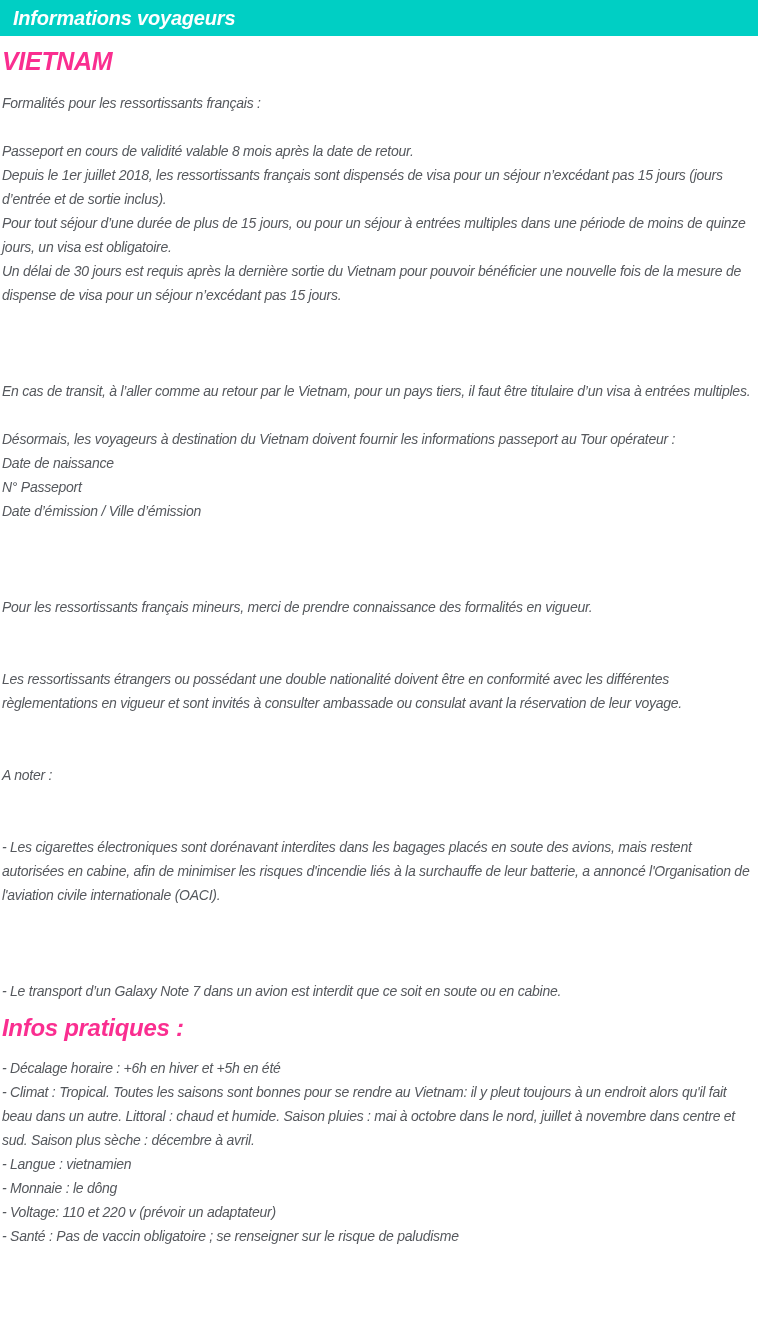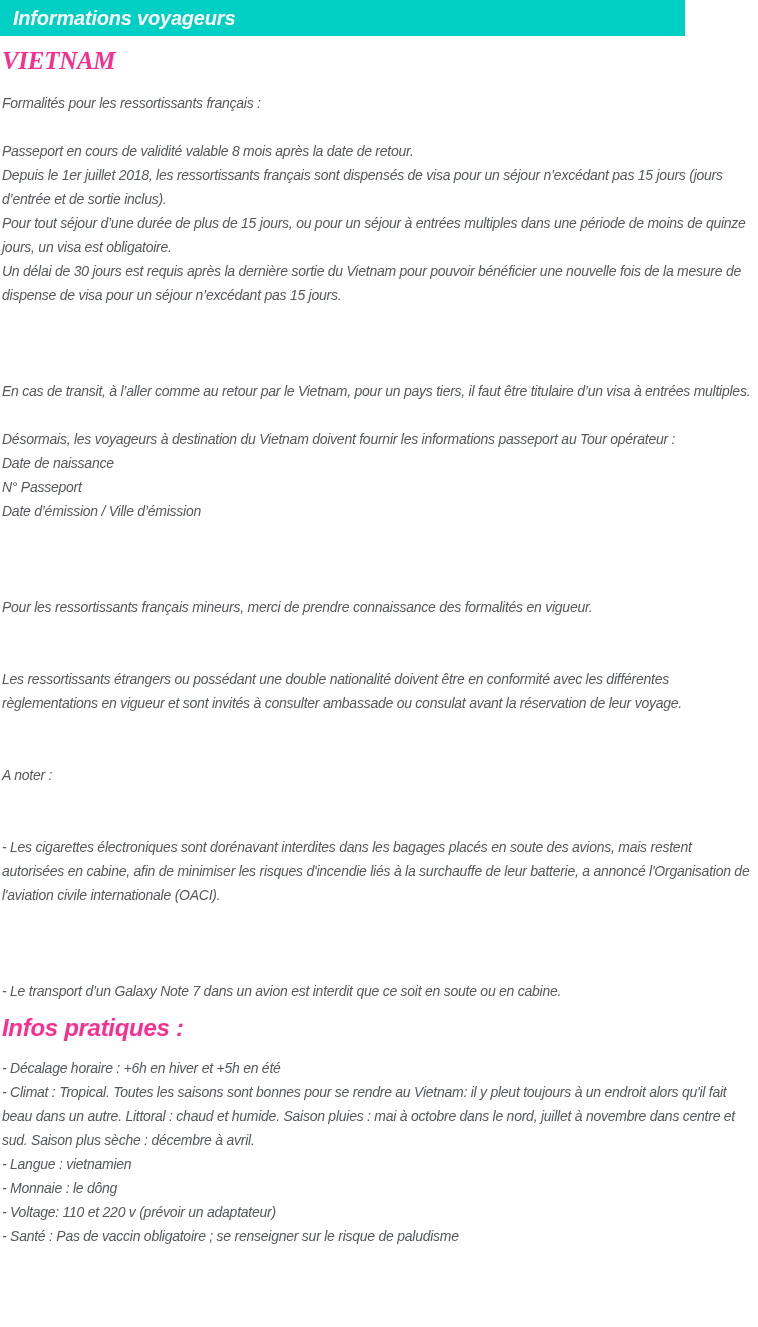--- a/index.html
+++ b/index.html
@@ -8,33 +8,33 @@
     --body-text:#55585d;
     --header-fg:#ffffff;
   }
   *{box-sizing:border-box;}
   html,body{margin:0;padding:0;}
   body{
     width:758px;height:1327px;overflow:hidden;background:#ffffff;
     font-family:"Liberation Sans",sans-serif;
   }
   .topbar{
-    width:685px;height:36px;background:var(--header-bg,#00cfc4);
+    width:758px;height:36px;background:var(--header-bg,#00cfc4);
     display:flex;align-items:center;padding-left:13px;
   }
   .topbar h1{
     margin:0;color:var(--header-fg,#fff);
     font-size:20px;font-weight:bold;font-style:italic;
     letter-spacing:-0.2px;line-height:36px;
   }
   main{padding:0 3px 0 2px;}
   .country-heading{
     margin:10px 0 0 0;color:var(--heading-pink,#fa2e90);
     font-size:25px;font-weight:bold;font-style:italic;
-    line-height:30px;letter-spacing:-0.3px;font-family:Liberation Serif, serif;
+    line-height:30px;letter-spacing:-0.3px;
   }
   .textblock{padding-top:15px;}
   .textblock p{
     margin:0;min-height:24px;line-height:24px;
     font-size:14px;font-style:italic;color:var(--body-text,#55585d);
     letter-spacing:-0.25px;
   }
   .practical-heading{
     margin:12px 0 15px 0;color:var(--heading-pink,#fa2e90);
     font-size:24px;font-weight:bold;font-style:italic;

